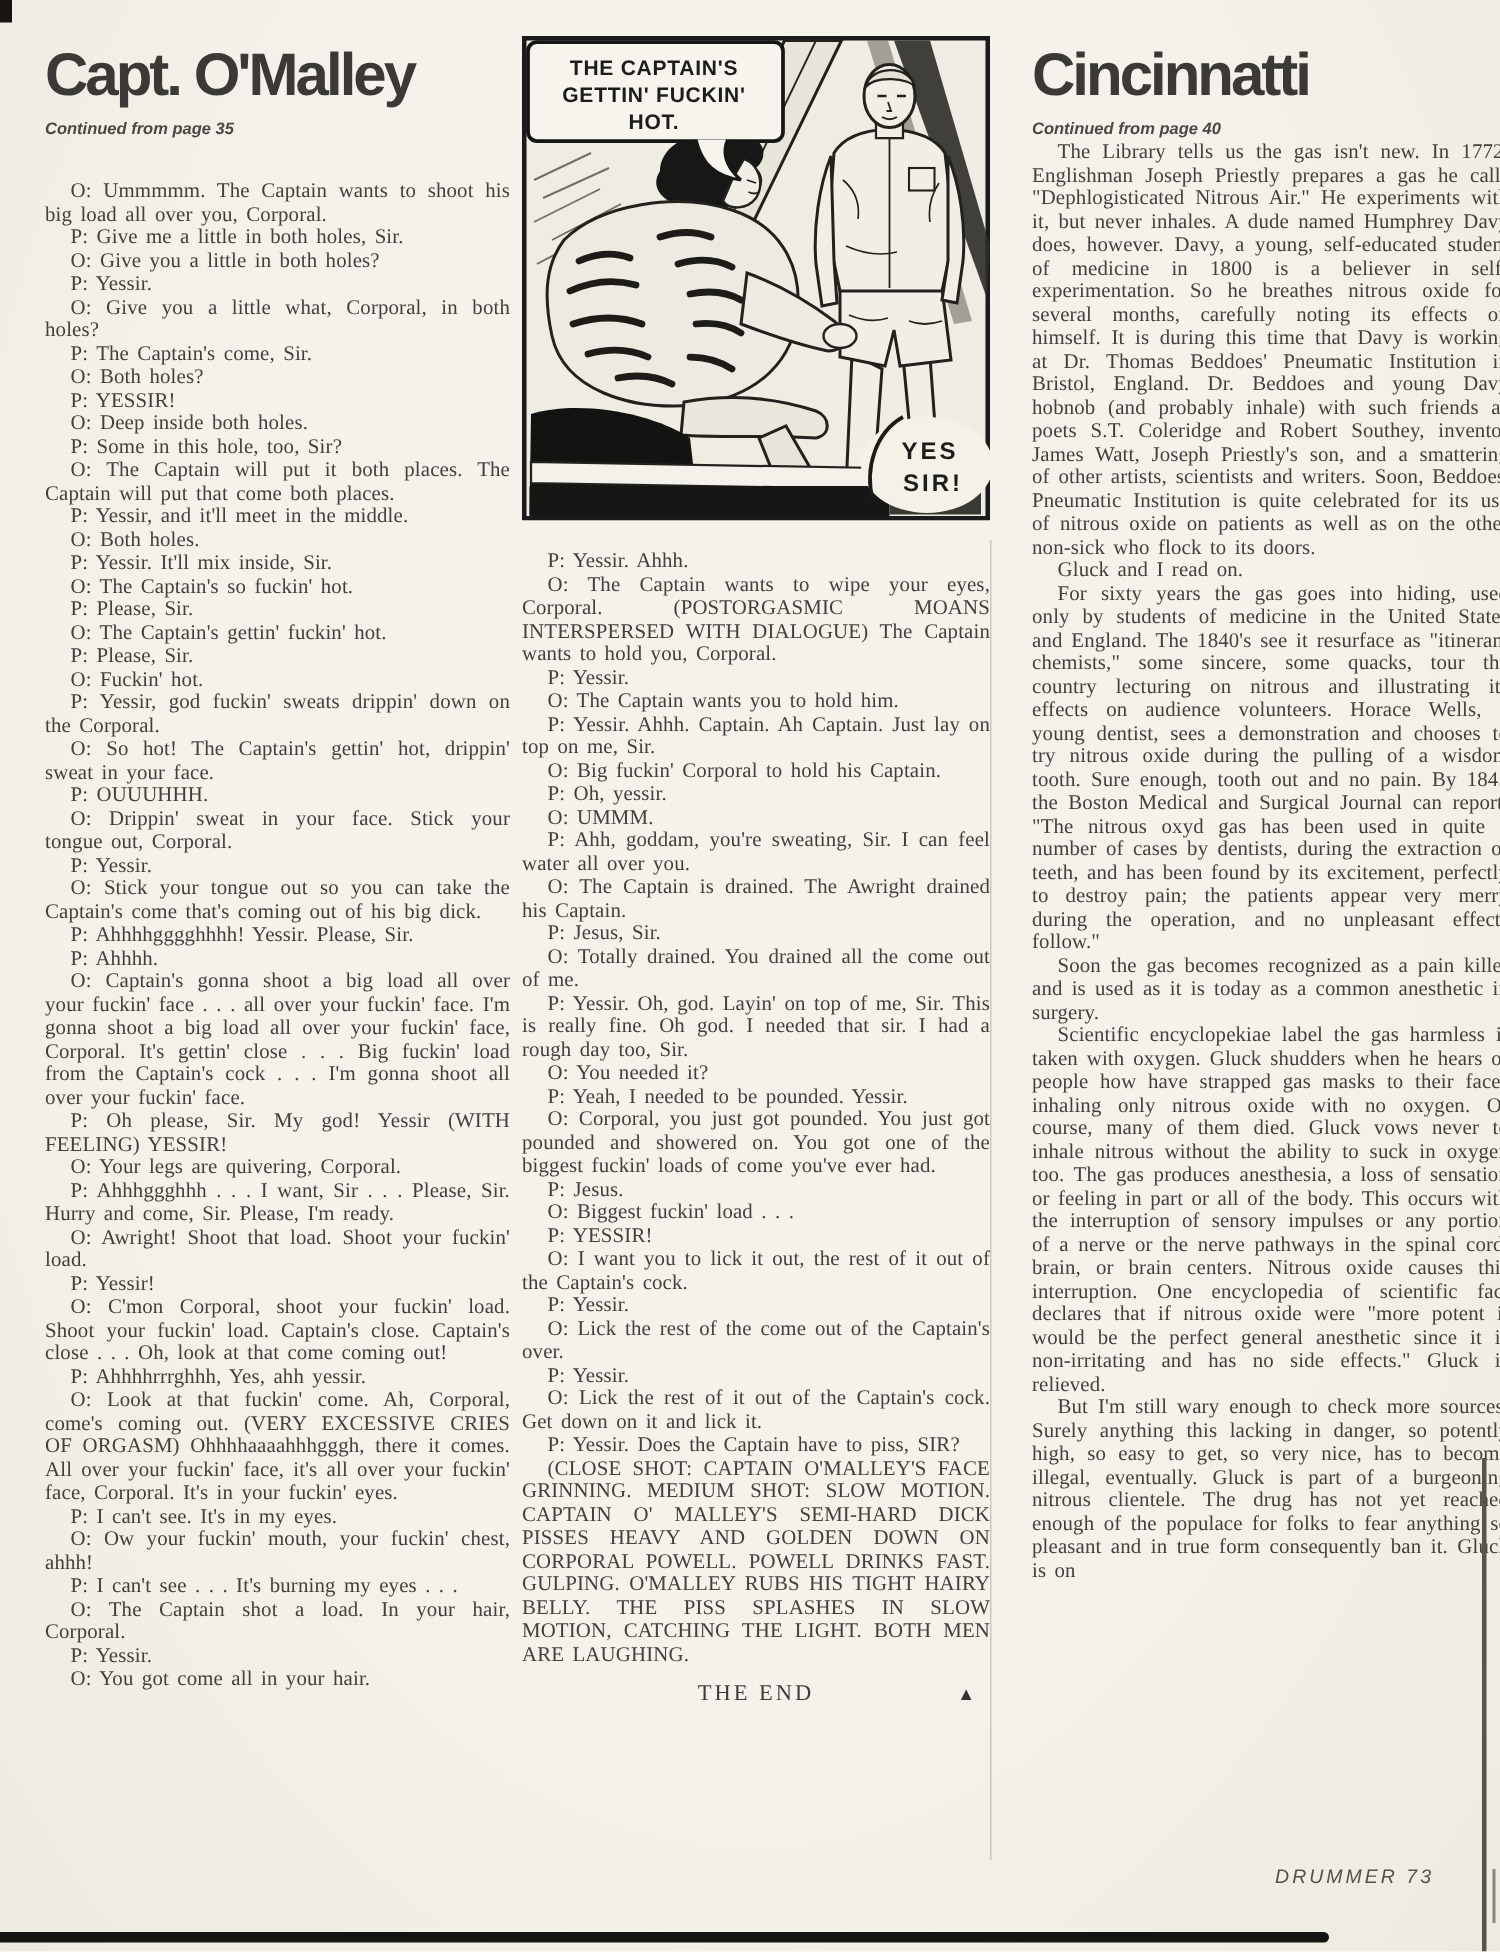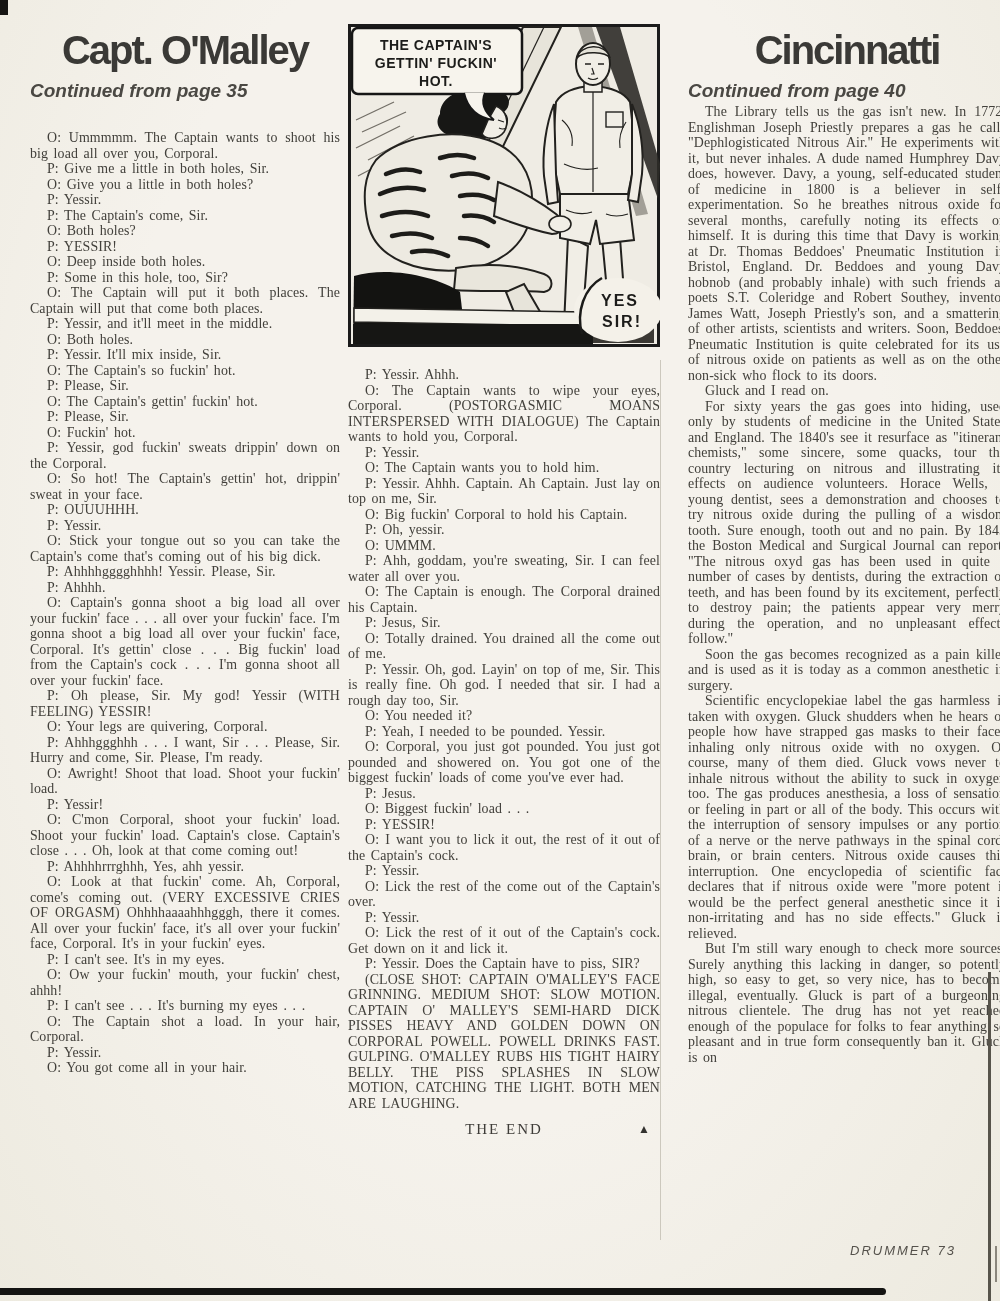--- a/index.html
+++ b/index.html
@@ -17,28 +17,27 @@
   .col-mid   { left: 348px; top: 24px; width: 312px; max-height: 1254px; overflow: hidden; }
   .col-right { left: 688px; top: 30px; width: 318px; height: 1210px; overflow: hidden; }
   .headline {
     margin: 0;
     font-family: "Liberation Sans", "DejaVu Sans", sans-serif;
     font-weight: 700;
     font-size: 40px;
     line-height: 1;
     letter-spacing: -2px;
     color: #3a3936;
-    text-align: center;
   }
   .continued {
     margin-top: 10px;
     font-family: "Liberation Sans", "DejaVu Sans", sans-serif;
     font-style: italic;
     font-weight: 700;
-    font-size: 19px;
+    font-size: 11px;
     color: #4a4843;
   }
   .body-text { margin-top: 28px; }
   .col-right .body-text { margin-top: 2px; }
   .col-mid .body-text { margin-top: 20px; }
   .para {
     margin: 0;
     text-indent: 17px;
     text-align: justify;
     font-size: 13.9px;
@@ -107,20 +106,21 @@
     <div class="body-text">
 
         <p class="para">O: Ummmmm. The Captain wants to shoot his big load all over you, Corporal.</p>
 
         <p class="para">P: Give me a little in both holes, Sir.</p>
 
         <p class="para">O: Give you a little in both holes?</p>
 
         <p class="para">P: Yessir.</p>
 
+        <p class="para">O: Give you a little what, Corporal, in both holes?</p>
 
         <p class="para">P: The Captain's come, Sir.</p>
 
         <p class="para">O: Both holes?</p>
 
         <p class="para">P: YESSIR!</p>
 
         <p class="para">O: Deep inside both holes.</p>
 
         <p class="para">P: Some in this hole, too, Sir?</p>
@@ -142,20 +142,21 @@
         <p class="para">P: Please, Sir.</p>
 
         <p class="para">O: Fuckin' hot.</p>
 
         <p class="para">P: Yessir, god fuckin' sweats drippin' down on the Corporal.</p>
 
         <p class="para">O: So hot! The Captain's gettin' hot, drippin' sweat in your face.</p>
 
         <p class="para">P: OUUUHHH.</p>
 
+        <p class="para">O: Drippin' sweat in your face. Stick your tongue out, Corporal.</p>
 
         <p class="para">P: Yessir.</p>
 
         <p class="para">O: Stick your tongue out so you can take the Captain's come that's coming out of his big dick.</p>
 
         <p class="para">P: Ahhhhgggghhhh! Yessir. Please, Sir.</p>
 
 
         <p class="para">P: Ahhhh.</p>
 
@@ -283,21 +284,21 @@
         <p class="para">P: Yessir. Ahhh. Captain. Ah Captain. Just lay on top on me, Sir.</p>
 
         <p class="para">O: Big fuckin' Corporal to hold his Captain.</p>
 
         <p class="para">P: Oh, yessir.</p>
 
         <p class="para">O: UMMM.</p>
 
         <p class="para">P: Ahh, goddam, you're sweating, Sir. I can feel water all over you.</p>
 
-        <p class="para">O: The Captain is enough. The Corporal drained his Captain.</p>
+        <p class="para">O: The Captain is drained. The Awright drained his Captain.</p>
 
         <p class="para">P: Jesus, Sir.</p>
 
         <p class="para">O: Totally drained. You drained all the come out of me.</p>
 
         <p class="para">P: Yessir. Oh, god. Layin' on top of me, Sir. This is really fine. Oh god. I needed that sir. I had a rough day too, Sir.</p>
 
         <p class="para">O: You needed it?</p>
 
         <p class="para">P: Yeah, I needed to be pounded. Yessir.</p>

